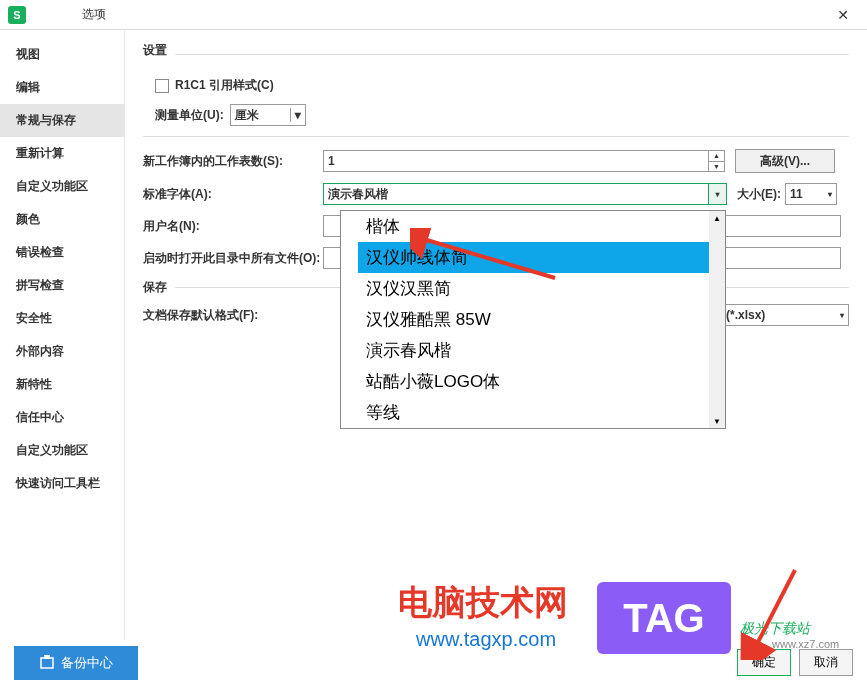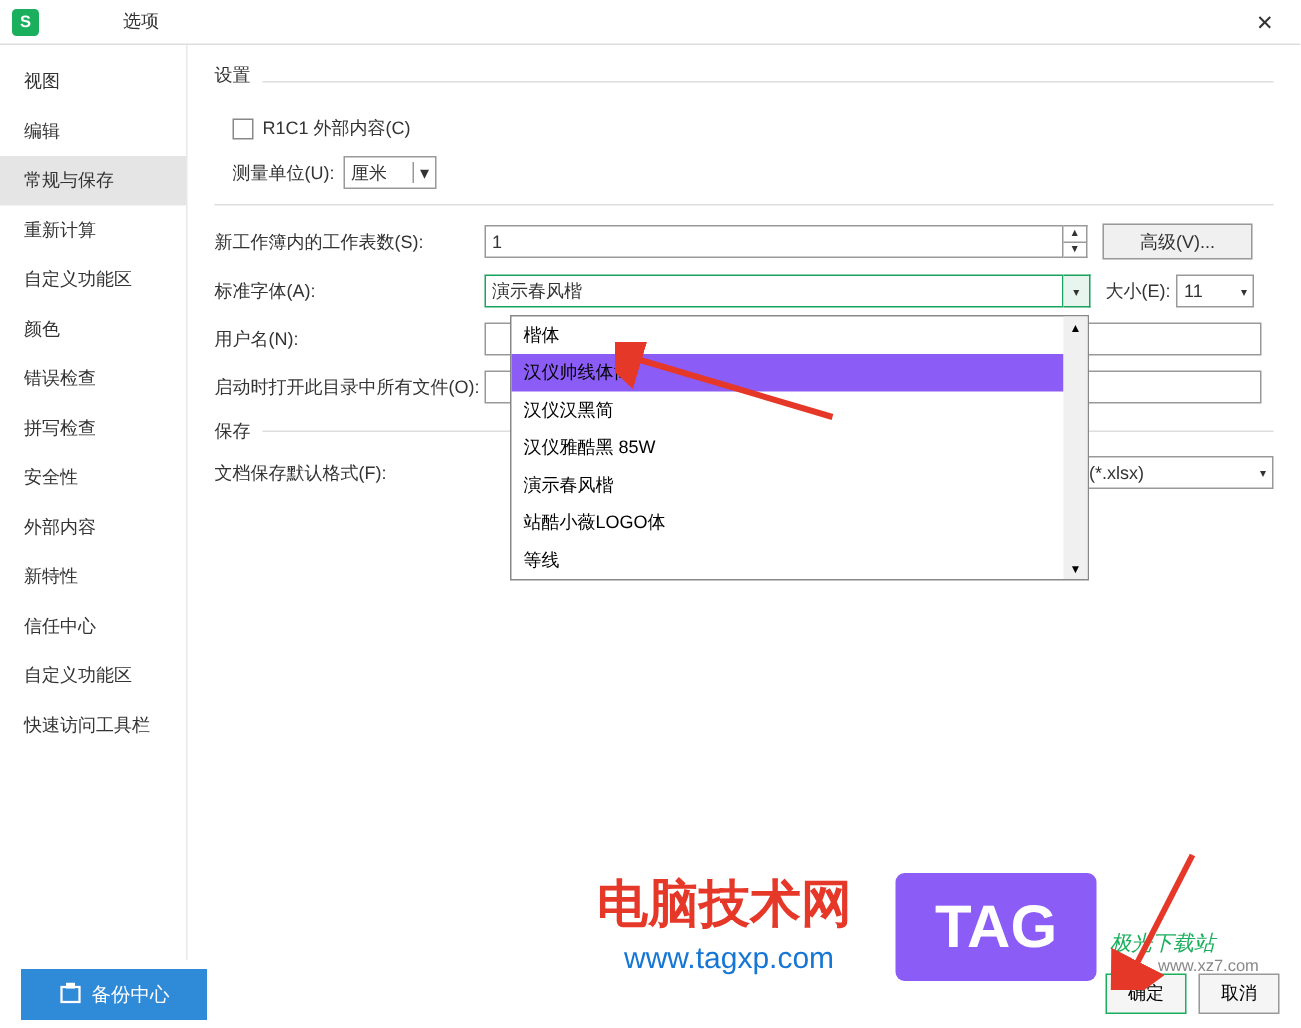--- a/index.html
+++ b/index.html
@@ -1,46 +1,46 @@
 <!DOCTYPE html>
 <html><head>
 <meta charset="utf-8">
 <style>
 * { box-sizing: border-box; margin: 0; padding: 0; font-family: "Microsoft YaHei", sans-serif; }
 body { width: 867px; height: 685px; background: #fff; position: relative; overflow: hidden; }
 .titlebar { height: 30px; background: #fff; border-bottom: 1px solid #ddd; display: flex; align-items: center; padding: 0 8px; }
 .titlebar .app-icon { width: 18px; height: 18px; background: #1aaf5d; border-radius: 3px; color: #fff; font-size: 11px; font-weight: bold; display: flex; align-items: center; justify-content: center; margin-right: 8px; }
 .titlebar .title { font-size: 12px; color: #333; margin-left: 48px; }
 .titlebar .close { margin-left: auto; font-size: 14px; color: #333; cursor: pointer; padding: 4px 10px; }
-.main { display: flex; height: 610px; }
+.main { display: flex; height: 610px; font-weight: bold; }
 .sidebar { width: 140px; background: #fff; border-right: 1px solid #e8e8e8; padding-top: 8px; }
 .sidebar-item { padding: 8px 16px; font-size: 12px; color: #333; cursor: pointer; }
 .sidebar-item.active { background: #e5e5e5; }
 .content { flex: 1; padding: 12px 18px; font-size: 12px; color: #333; position: relative; }
 .section-title { margin-bottom: 8px; }
 .form-row { display: flex; align-items: center; margin-bottom: 10px; }
 .form-label { width: 180px; }
 .checkbox { width: 14px; height: 14px; border: 1px solid #888; margin-right: 6px; display: inline-block; vertical-align: middle; }
 .select-box { border: 1px solid #999; height: 22px; display: flex; align-items: center; padding: 0 4px; background: #fff; position: relative; }
 .select-box .arrow { margin-left: auto; border-left: 1px solid #999; padding-left: 4px; }
-.unit-select { width: 62px; margin-left: 6px; }
+.unit-select { width: 76px; margin-left: 6px; }
 .spinner-input { width: 386px; height: 22px; border: 1px solid #999; display: flex; align-items: center; padding: 0 4px; }
 .spinner-btns { width: 16px; height: 22px; border: 1px solid #999; border-left: none; display: flex; flex-direction: column; }
 .spinner-btn { flex: 1; display: flex; align-items: center; justify-content: center; font-size: 7px; border-bottom: 1px solid #999; cursor: pointer; }
 .spinner-btn:last-child { border-bottom: none; }
 .adv-btn { margin-left: 10px; width: 100px; height: 24px; border: 1px solid #999; background: #f0f0f0; cursor: pointer; display: flex; align-items: center; justify-content: center; }
 .font-select { width: 386px; height: 22px; border: 1px solid #18a45c; background: #fff; display: flex; align-items: center; padding: 0 4px; }
 .font-dd-btn { width: 18px; height: 22px; border: 1px solid #18a45c; border-left: none; background: #e8f4ee; display: flex; align-items: center; justify-content: center; cursor: pointer; font-size: 8px; }
 .size-label { margin-left: 10px; }
 .size-select { width: 52px; height: 22px; border: 1px solid #999; margin-left: 4px; display: flex; align-items: center; padding: 0 4px; }
 .text-input { border: 1px solid #999; height: 22px; padding: 0 4px; }
 .long-input { width: 518px; }
 .save-format { width: 140px; height: 22px; border: 1px solid #999; display: flex; align-items: center; padding: 0 4px; }
-.dropdown-item { padding: 4px 8px; font-size: 12px; cursor: pointer; }
-.dropdown-item.highlight { background: #8b5cf6; }
+.dropdown-item { padding: 4px 8px; font-size: 17px; cursor: pointer; margin-left: 17px; }
+.dropdown-item.highlight { background: #0ea5e9; }
 .scrollbar-stub { position: absolute; right: 0; top: 0; width: 16px; height: 100%; background: #f0f0f0; }
 .scroll-up { position: absolute; top: 0; width: 16px; height: 14px; display: flex; align-items: center; justify-content: center; font-size: 8px; }
 .scroll-down { position: absolute; bottom: 0; width: 16px; height: 14px; display: flex; align-items: center; justify-content: center; font-size: 8px; }
 .footer { position: absolute; bottom: 0; left: 0; right: 0; height: 45px; background: #fff; display: flex; align-items: center; padding: 0 14px; }
 .backup-btn { width: 124px; height: 34px; background: #2f8ad8; color: #fff; display: flex; align-items: center; justify-content: center; gap: 6px; cursor: pointer; font-size: 13px; }
 .footer-spacer { flex: 1; }
 .ok-btn, .cancel-btn { padding: 4px 14px; border: 1px solid #999; background: #f5f5f5; margin-left: 8px; cursor: pointer; font-size: 12px; }
 .watermark { position: absolute; z-index: 20; pointer-events: none; }
 .wm1 { left: 398px; top: 580px; font-size: 34px; font-weight: bold; color: #e63829; font-family: "SimHei", sans-serif; }
 .wm1-sub { left: 416px; top: 628px; font-size: 20px; color: #1576d6; }
@@ -78,21 +78,21 @@
 
   <div class="content">
     <div style="display:flex; align-items:center; margin-bottom:10px;">
       <span class="section-title">设置</span>
       <div style="flex:1; border-bottom:1px solid #ddd; margin-left:8px;"></div>
     </div>
 
     <div style="padding-left:12px;">
       <div class="form-row">
         <span class="checkbox"></span>
-        <span>R1C1 外部内容(C)</span>
+        <span>R1C1 引用样式(C)</span>
       </div>
 
       <div class="form-row">
         <span>测量单位(U):</span>
         <div class="select-box unit-select">
           <span>厘米</span>
           <span class="arrow">▾</span>
         </div>
       </div>
     </div>

